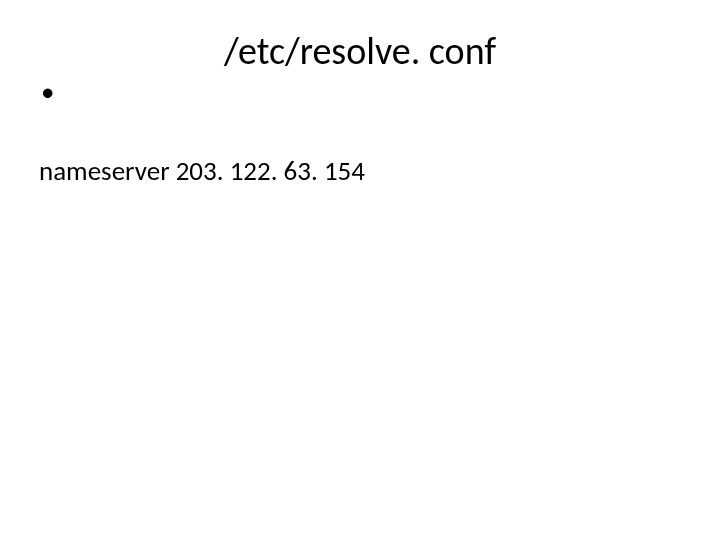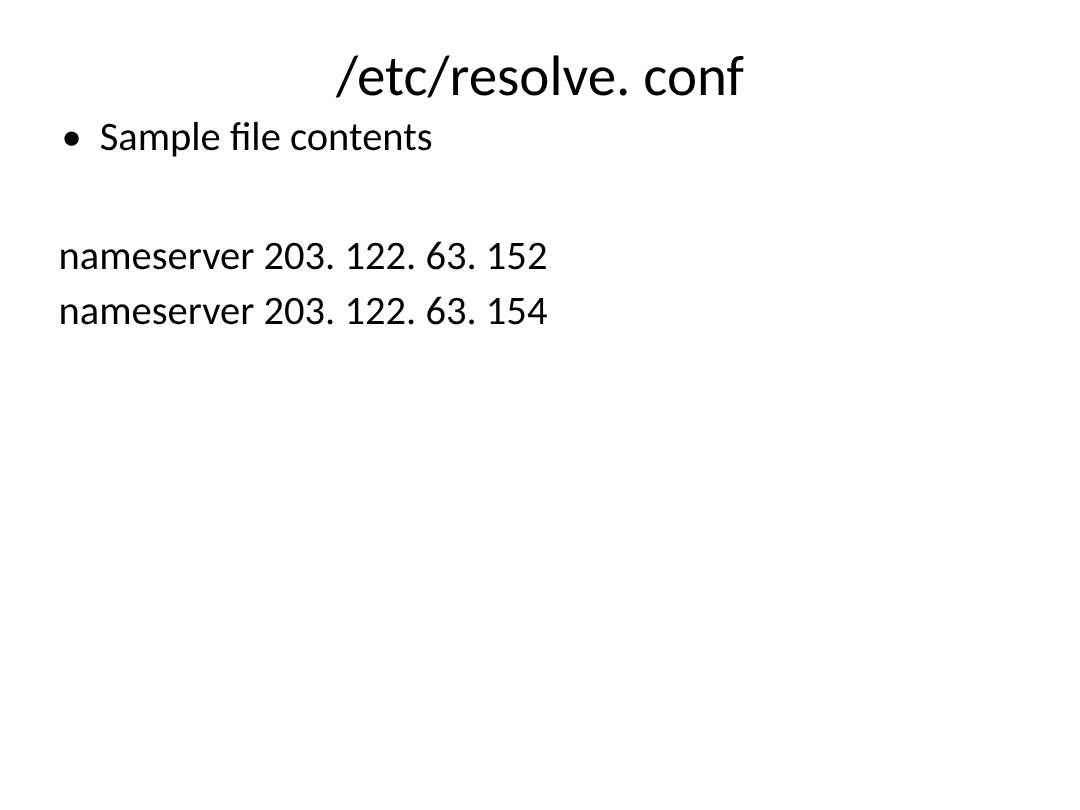--- a/index.html
+++ b/index.html
@@ -47,18 +47,16 @@
     }
   </style>
 </head>
 <body>
 
 <div class="slide">
   <h1 class="title">/etc/resolve. conf</h1>
 
   <div class="bullet-row">
     <span class="bullet-marker">•</span>
-    <span class="bullet-text">Sample file contents</span>
   </div>
 
-  <div class="content-line">nameserver 203. 122. 63. 152</div>
   <div class="content-line">nameserver 203. 122. 63. 154</div>
 </div>
 
 </body></html>

